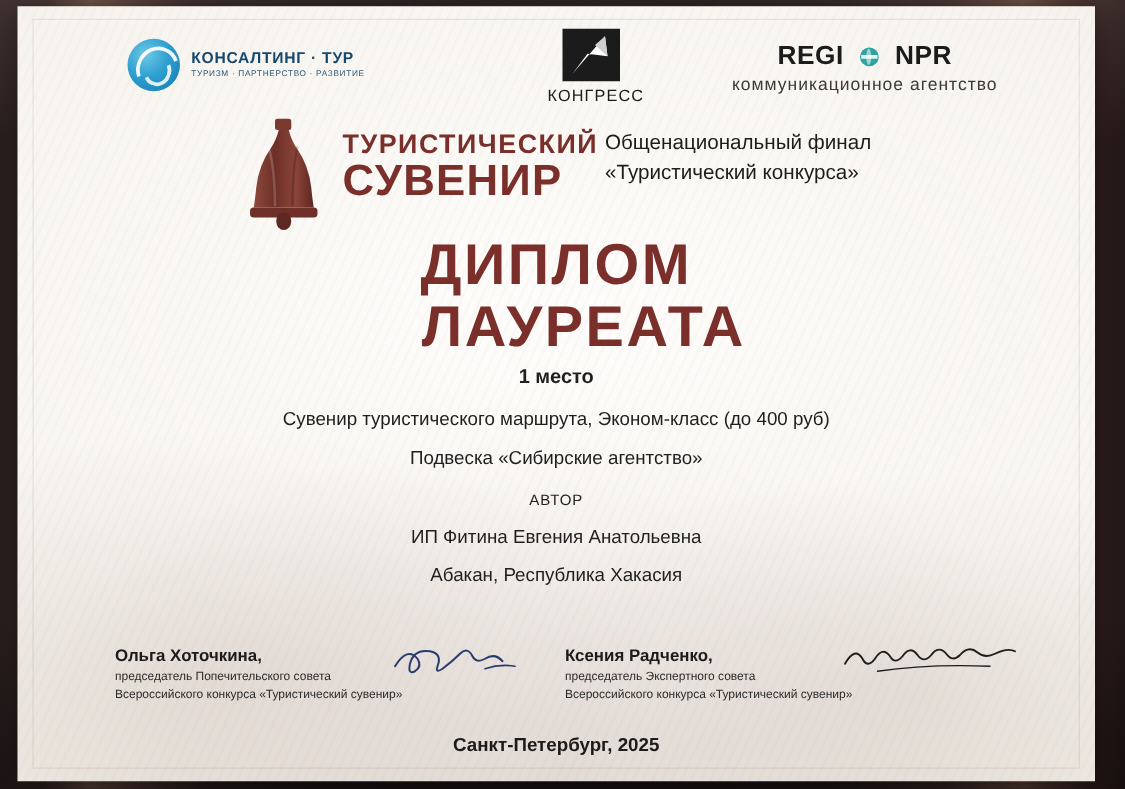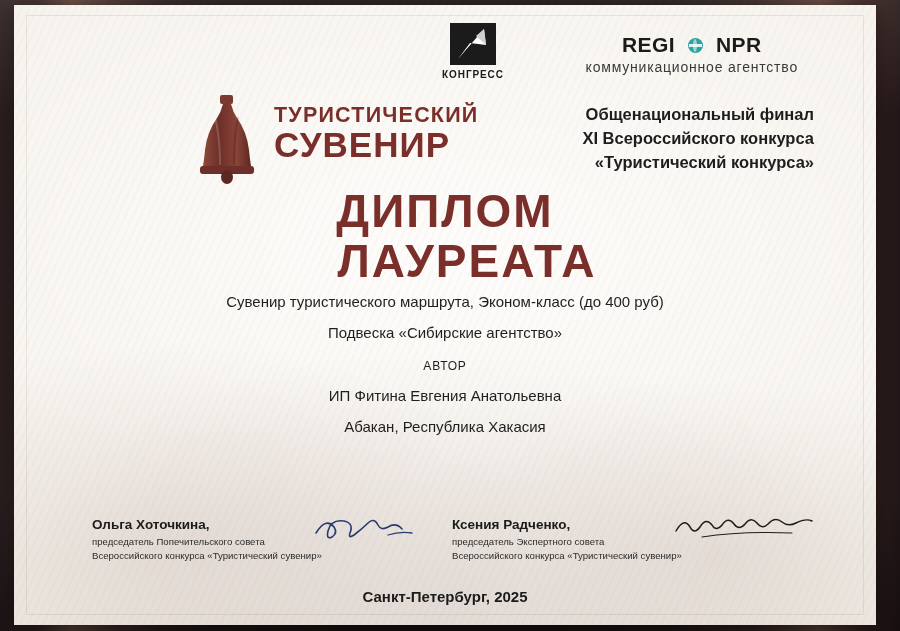--- a/index.html
+++ b/index.html
@@ -103,21 +103,21 @@
   .logo-center {
     position:absolute; left:424px; top:0; width:70px; text-align:center;
   }
   .kongress-mark {
     width:46px; height:42px; margin:0 auto;
     background:#1b1b1b;
     position:relative;
   }
   .kongress-mark svg { position:absolute; left:0; top:0; }
   .kongress-label {
-    margin-top:4px; font-size:10px; font-weight:bold; color:#1b1b1b; letter-spacing:0.9px;
+    margin-top:4px; font-size:13px; font-weight:normal; color:#1b1b1b; letter-spacing:0.9px;
   }
 
   .logo-right { position:absolute; right:78px; top:10px; text-align:center; }
   .rpr-main {
     font-size:21px; font-weight:bold; color:#1b1b1b; letter-spacing:0.4px;
     display:flex; align-items:center; justify-content:center;gap:12px;
   }
   .rpr-globe {
     display:inline-block; width:15px; height:15px; border-radius:50%;
     background:#2ea3a0; position:relative; margin:0 1px;
@@ -144,21 +144,21 @@
     font-size:21.5px; font-weight:bold; color:#7a2f2b; letter-spacing:1.2px;
   }
   .em-line2 {
     font-size:35px; font-weight:bold; color:#7a2f2b; letter-spacing:1.0px; margin-top:-3px;
   }
 
   
   .header-right {
     position:absolute; left:470px; top:98px; width:330px;
     color:#1d1d1d;
-    font-size:16.5px; font-weight:bold; line-height:1.45;text-align:right;
+    font-size:16.5px; font-weight:normal; line-height:1.45;
   }
 
   
   .title-block { position:absolute; left:0; top:182px; width:862px; text-align:center; }
   .title-1 {
     font-size:46px; font-weight:bold; color:#7a2f2b; letter-spacing:2px; line-height:1.08;
   }
   .title-2 {
     font-size:46px; font-weight:bold; color:#7a2f2b; letter-spacing:2px; line-height:1.08;padding-left:44px;
   }
@@ -196,20 +196,27 @@
 
 <div id="photo-bg"></div>
 
 <div id="sheet">
   <div id="sheet-border"></div>
 
   <div class="content">
 
     <div class="logos">
 
+      <div class="logo-left">
+        <div class="swirl"></div>
+        <div class="logo-left-text">
+          <div class="ll-title">КОНСАЛТИНГ · ТУР</div>
+          <div class="ll-sub">ТУРИЗМ · ПАРТНЕРСТВО · РАЗВИТИЕ</div>
+        </div>
+      </div>
 
       <div class="logo-center">
         <div class="kongress-mark">
           <svg width="46" height="42" viewBox="0 0 46 42">
             <polygon points="8,36 34,6 36,22 20,20" fill="#ffffff"></polygon>
             <polygon points="34,6 36,22 26,13" fill="#cfcfcf"></polygon>
           </svg>
         </div>
         <div class="kongress-label">КОНГРЕСС</div>
       </div>
@@ -245,30 +252,30 @@
         </svg>
       </div>
       <div class="emblem-text">
         <div class="em-line1">ТУРИСТИЧЕСКИЙ</div>
         <div class="em-line2">СУВЕНИР</div>
       </div>
     </div>
 
     <div class="header-right">
       <div>Общенациональный финал</div>
-      <div>XI Всероссийского конкурса</div>
       <div>«Туристический конкурса»</div>
     </div>
 
     <div class="title-block">
       <div class="title-1">ДИПЛОМ</div>
       <div class="title-2">ЛАУРЕАТА</div>
     </div>
 
     <div class="body-block">
+      <div class="place">1 место</div>
       <div class="nomination">Сувенир туристического маршрута, Эконом-класс (до 400 руб)</div>
       <div class="work">Подвеска «Сибирские агентство»</div>
       <div class="author-label">АВТОР</div>
       <div class="author-name">ИП Фитина Евгения Анатольевна</div>
       <div class="author-city">Абакан, Республика Хакасия</div>
     </div>
 
     <div class="signatures">
 
       <div class="sig sig-left">

